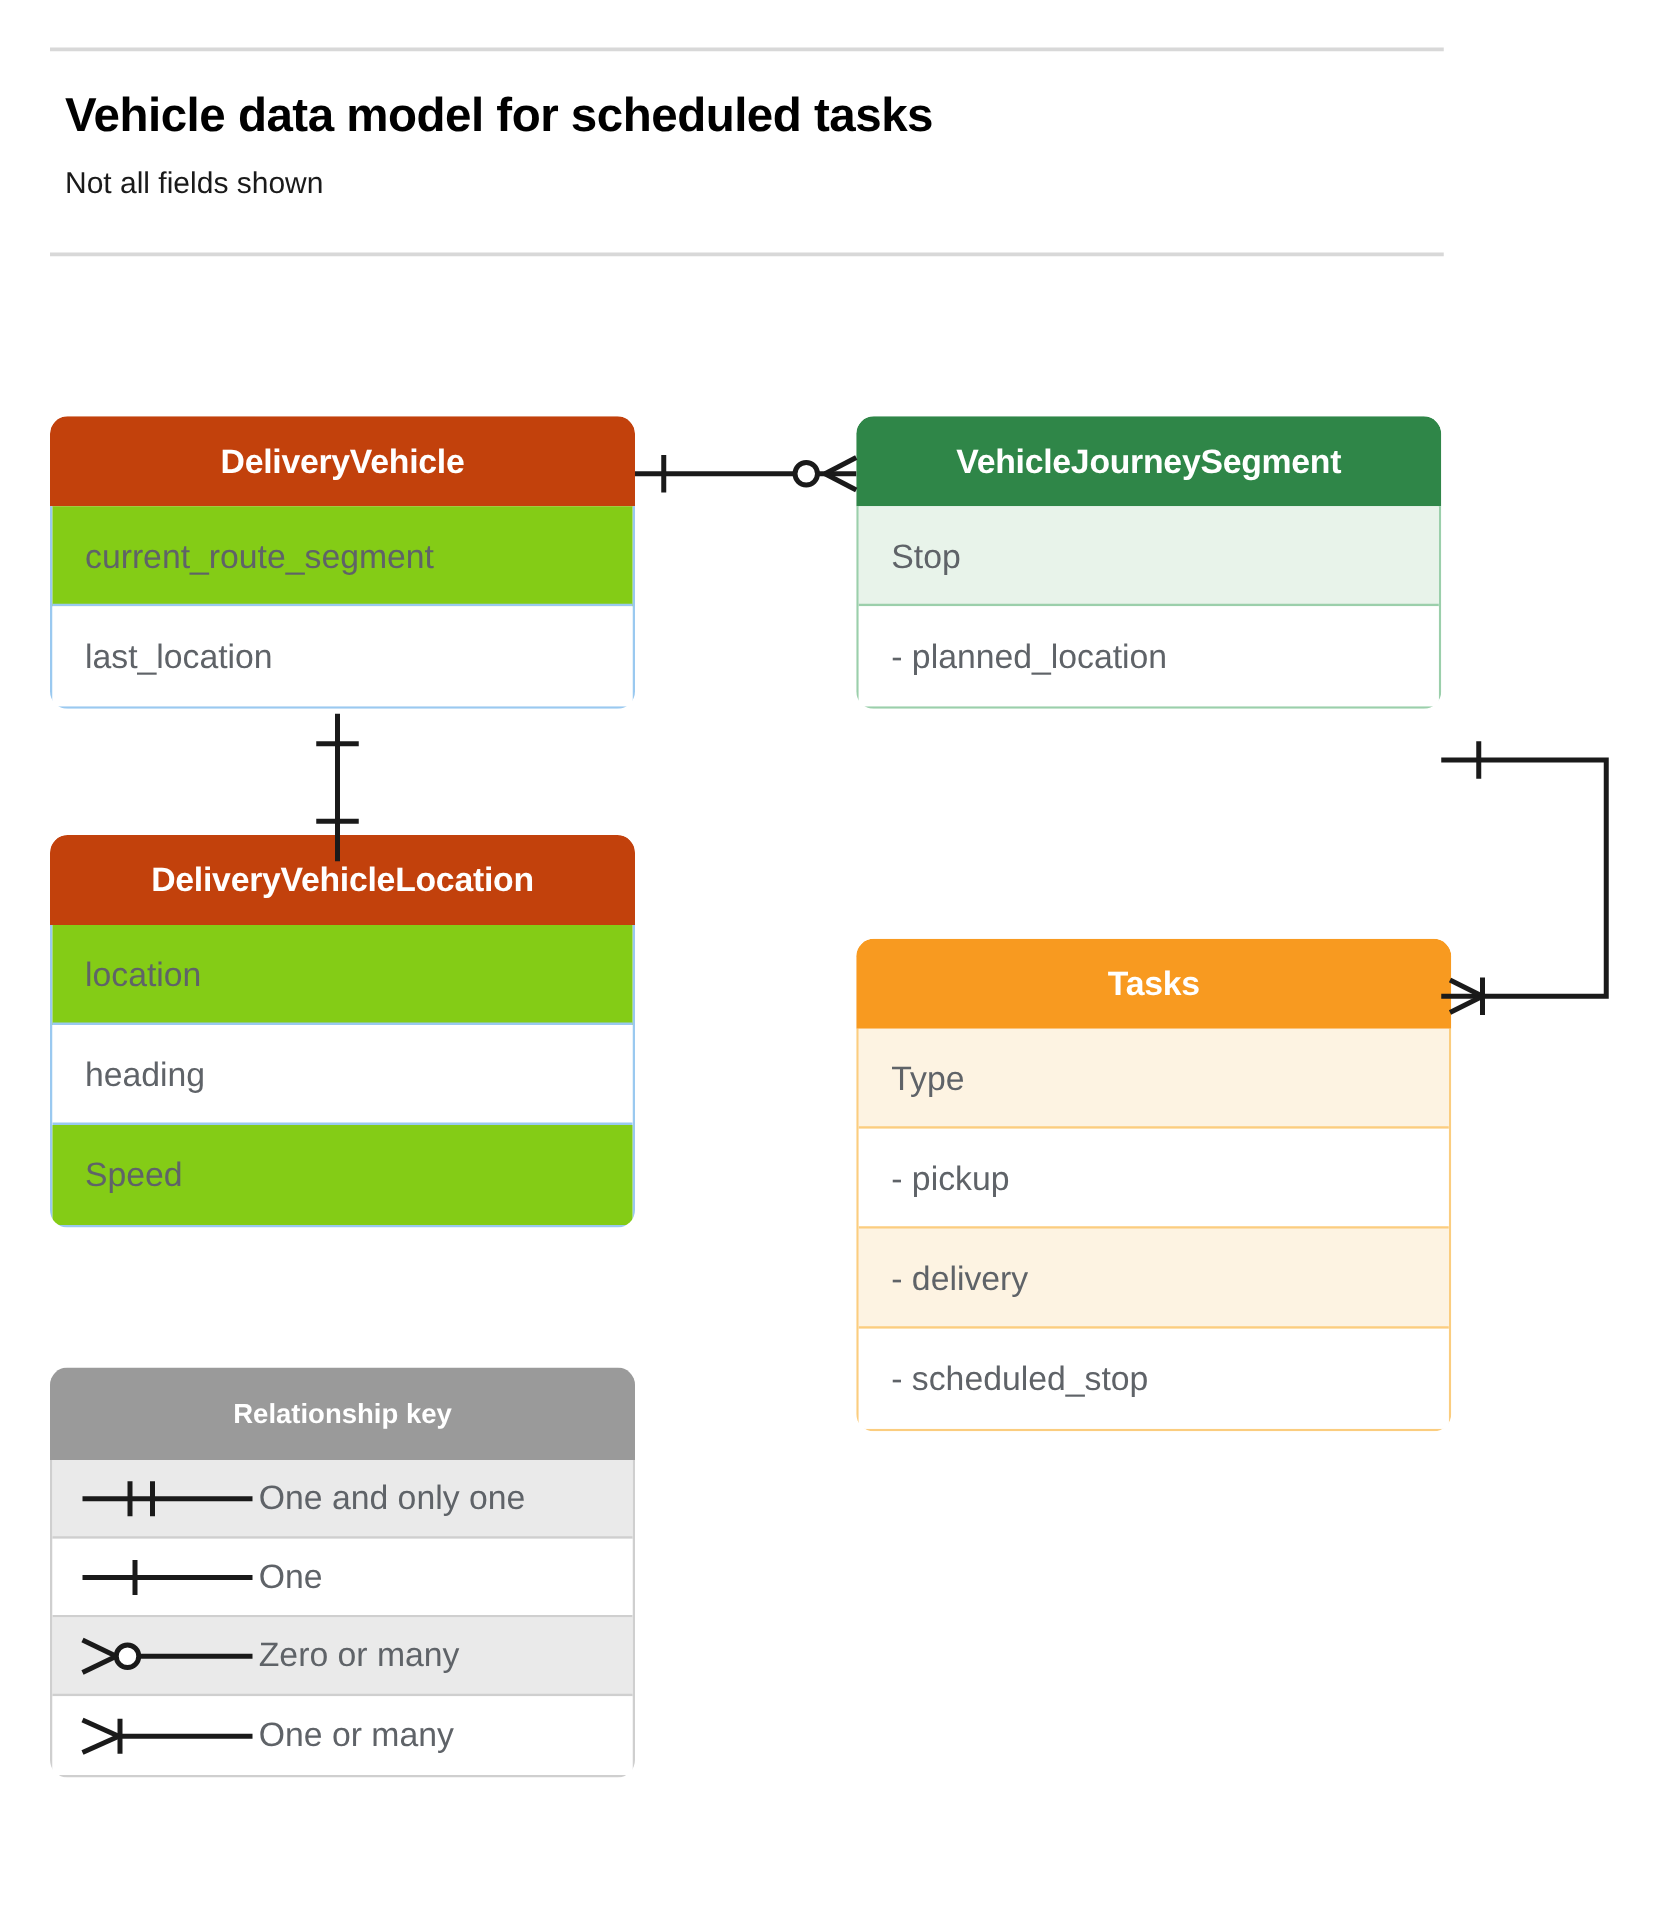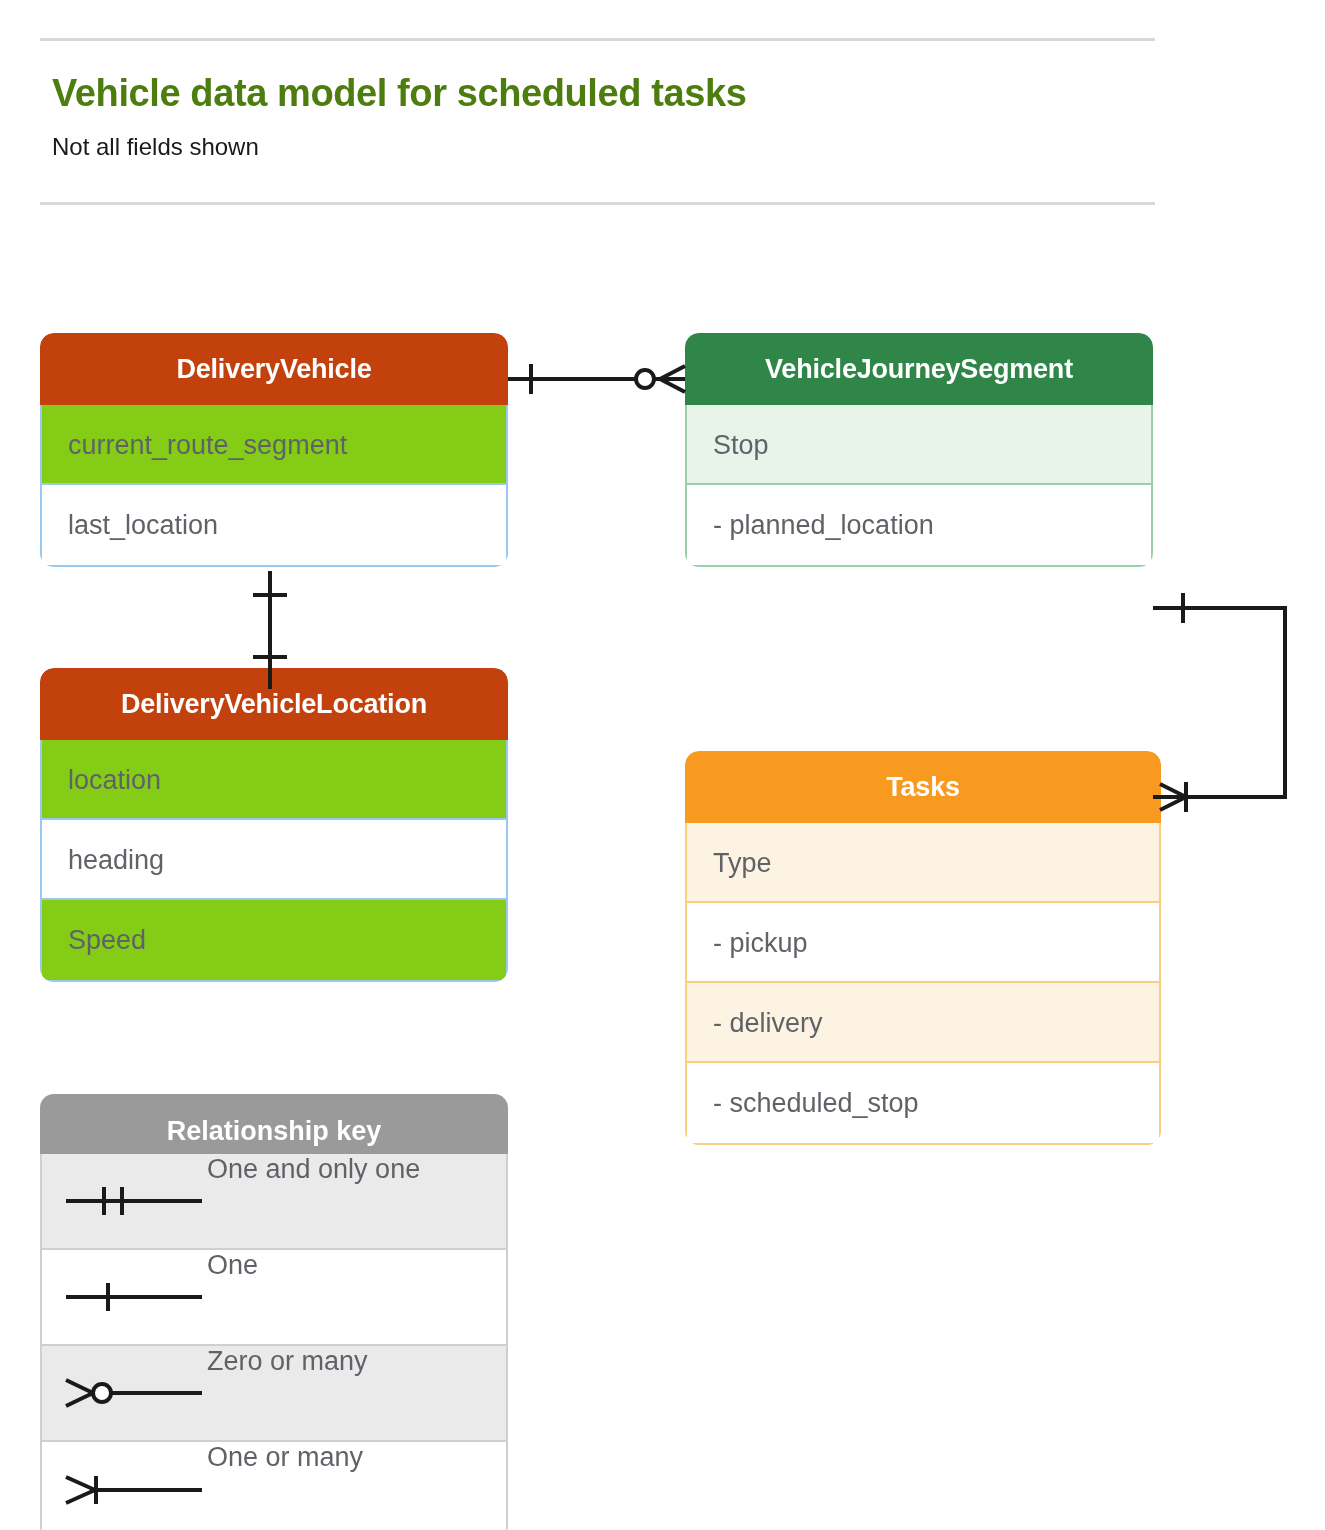--- a/index.html
+++ b/index.html
@@ -25,21 +25,21 @@
   }
   #divider-top { top: 38px; }
   #divider-bottom { top: 202px; }
 
   #page-title {
     position: absolute;
     left: 52px;
     top: 72px;
     font-size: 38px;
     font-weight: bold;
-    color: #4d7c0f;
+    color: #000000;
     letter-spacing: -0.4px;
     white-space: nowrap;
   }
   #page-subtitle {
     position: absolute;
     left: 52px;
     top: 133px;
     font-size: 24px;
     font-weight: normal;
     color: #1a1a1a;
@@ -109,37 +109,37 @@
   
   #legend {
     position: absolute;
     left: 40px;
     top: 1094px;
     width: 468px;
     border-radius: 14px;
     overflow: hidden;
   }
   #legend-header {
-    height: 60px;
+    height: 74px;
     line-height: 74px;
     text-align: center;
     background: #9a9a9a;
     color: #ffffff;
-    font-size: 27px;
+    font-size: 22px;
     font-weight: bold;
   }
   #legend-rows {
     border: 2px solid #cfcfcf;
     border-top: none;
     box-sizing: border-box;
   }
   .legend-row {
-    height: 96px;
+    height: 63px;
     display: flex;
-    align-items: flex-start;
+    align-items: center;
     background: #ffffff;
     border-bottom: 2px solid #cfcfcf;
     box-sizing: border-box;
   }
   .legend-row.tinted { background: #eaeaea; }
   .legend-row:last-child { border-bottom: none; }
   .legend-symbol {
     width: 165px;
     flex: 0 0 165px;
     height: 100%;

